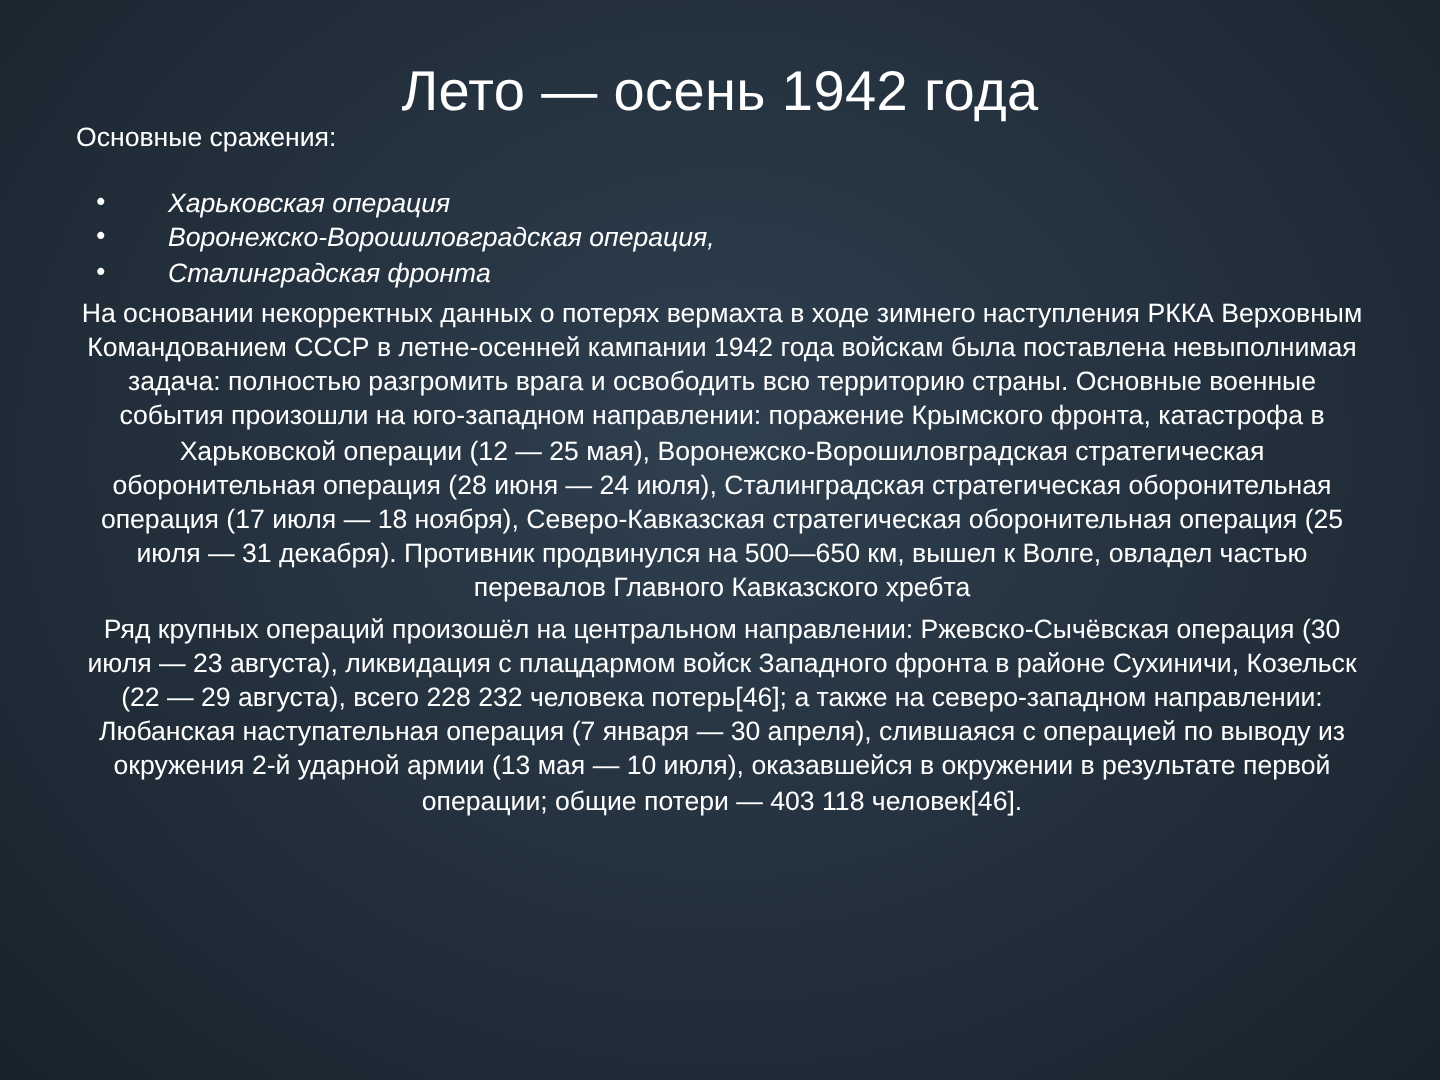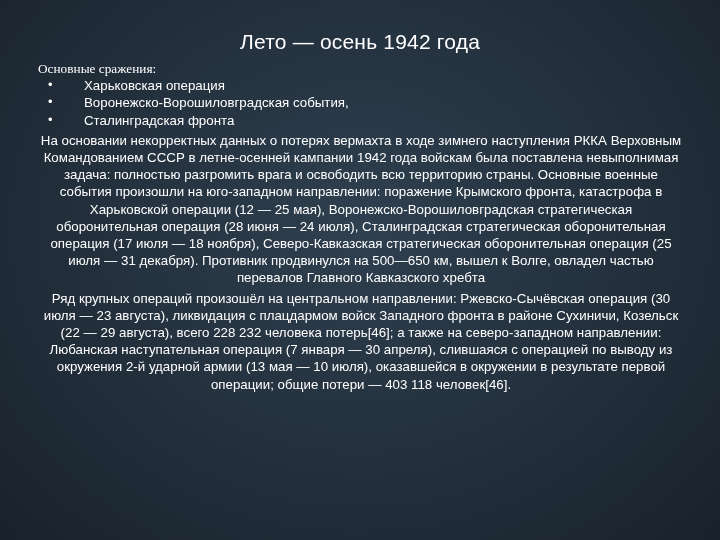--- a/index.html
+++ b/index.html
@@ -19,45 +19,45 @@
     box-sizing: border-box;
     background: radial-gradient(ellipse at 50% 42%, #2f4050 0%, #25323f 45%, #18222c 100%);
     color: #ffffff;
   }
   .slide-title {
     position: absolute;
     top: 30px;
     left: 0;
     width: 720px;
     text-align: center;
-    font-size: 21px;
+    font-size: 28px;
     letter-spacing: 0.2px;
     color: #ffffff;
   }
   .body-area {
     position: absolute;
     top: 60px;
     left: 38px;
     width: 646px;
   }
   .para {
     font-size: 13.3px;
     line-height: 17.2px;
     color: #ffffff;
     margin: 0 0 1px 0;
     text-align: left;
   }
   .lead {
-    margin-bottom: 0;
-    font-family: Liberation Serif, serif;
+    margin-bottom: 16px;
   }
   ul.bullets {
     list-style: none;
     margin: 0 0 2px 0;
     padding: 0;
+    font-style: italic;
   }
   ul.bullets li {
     font-size: 13.3px;
     line-height: 17.2px;
     padding-left: 46px;
     position: relative;
     color: #ffffff;
   }
   ul.bullets li::before {
     content: "•";
@@ -78,21 +78,21 @@
 <div class="slide">
 
   <div class="slide-title">Лето — осень 1942 года</div>
 
   <div class="body-area">
 
     <p class="para lead">Основные сражения:</p>
 
     <ul class="bullets">
       <li>Харьковская операция</li>
-      <li>Воронежско-Ворошиловградская события,</li>
+      <li>Воронежско-Ворошиловградская операция,</li>
       <li>Сталинградская фронта</li>
     </ul>
 
     <p class="para body-para">На основании некорректных данных о потерях вермахта в ходе зимнего наступления РККА Верховным Командованием СССР в летне-осенней кампании 1942 года войскам была поставлена невыполнимая задача: полностью разгромить врага и освободить всю территорию страны. Основные военные события произошли на юго-западном направлении: поражение Крымского фронта, катастрофа в Харьковской операции (12 — 25 мая), Воронежско-Ворошиловградская стратегическая оборонительная операция (28 июня — 24 июля), Сталинградская стратегическая оборонительная операция (17 июля — 18 ноября), Северо-Кавказская стратегическая оборонительная операция (25 июля — 31 декабря). Противник продвинулся на 500—650 км, вышел к Волге, овладел частью перевалов Главного Кавказского хребта</p>
     <p class="para body-para">Ряд крупных операций произошёл на центральном направлении: Ржевско-Сычёвская операция (30 июля — 23 августа), ликвидация с плацдармом войск Западного фронта в районе Сухиничи, Козельск (22 — 29 августа), всего 228 232 человека потерь[46]; а также на северо-западном направлении: Любанская наступательная операция (7 января — 30 апреля), слившаяся с операцией по выводу из окружения 2-й ударной армии (13 мая — 10 июля), оказавшейся в окружении в результате первой операции; общие потери — 403 118 человек[46].</p>
 
   </div>
 </div>
 
 </body></html>

